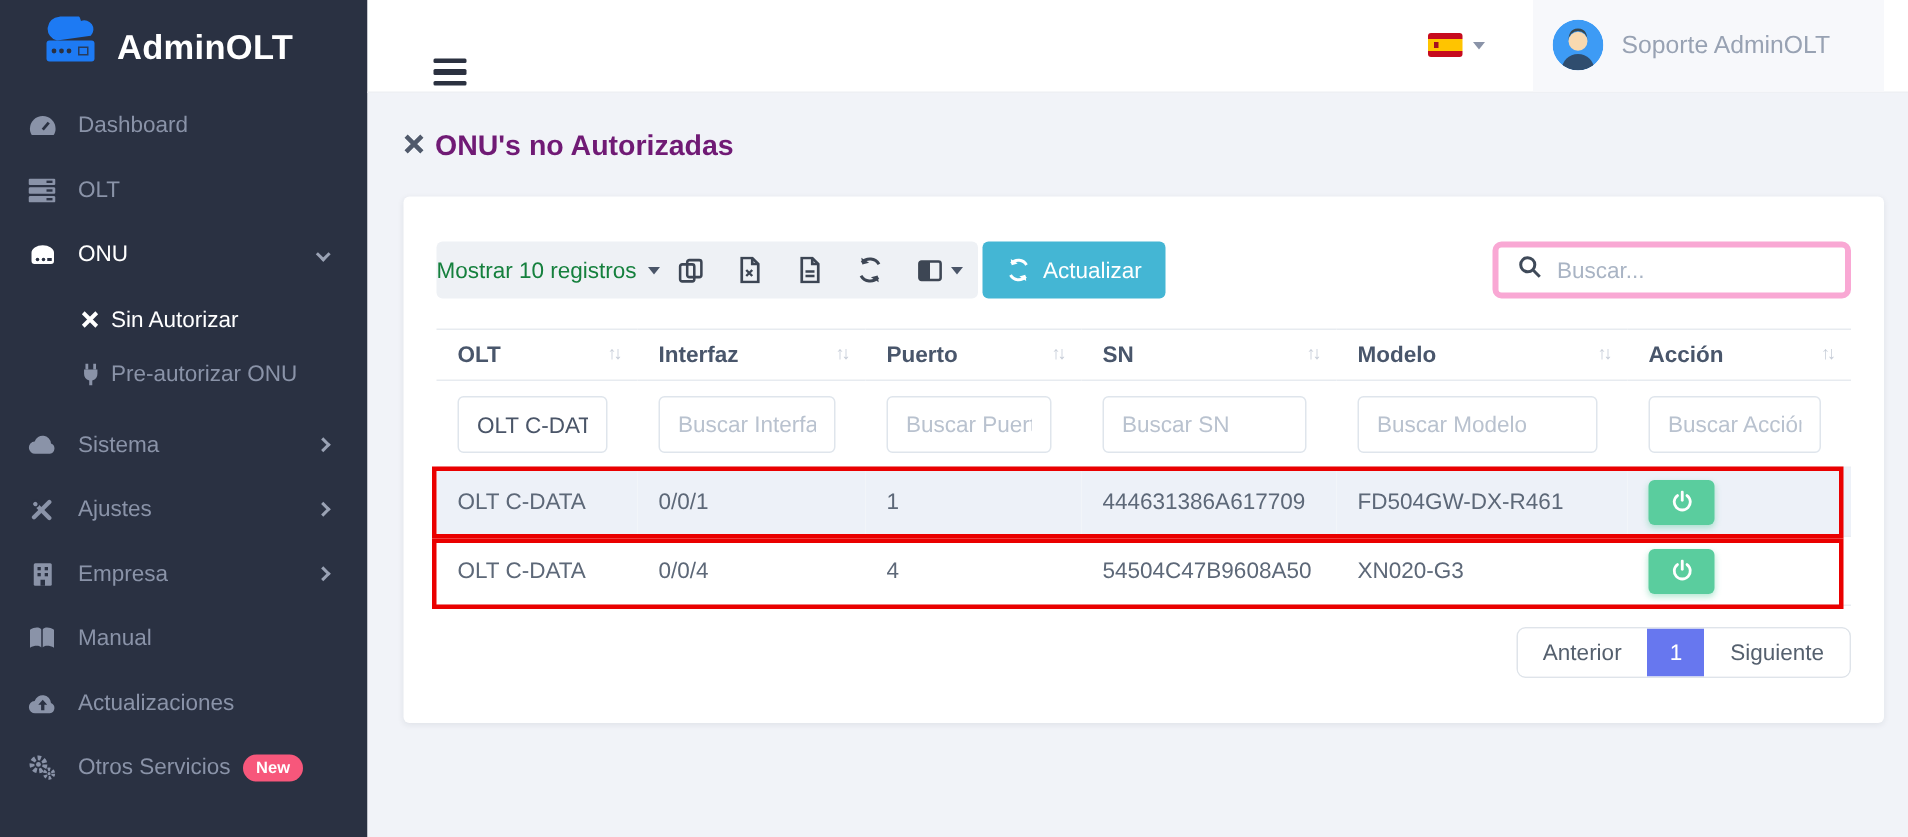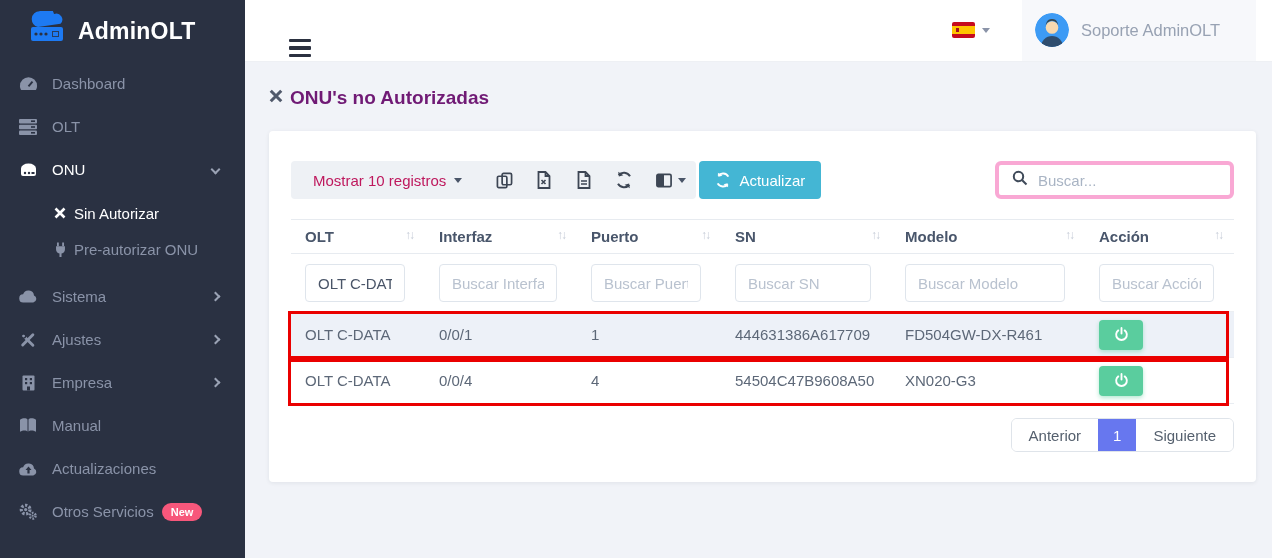--- a/index.html
+++ b/index.html
@@ -41,21 +41,21 @@
   .username { margin-left:12px; font-size:16.5px; color:#98a2b3; }
 
   
   .content { flex:1; background:#f1f3f8; padding:25px 16px 0 24px; }
   .page-title { display:flex; align-items:center; gap:7px; margin-bottom:22px; }
   .page-title .txt { font-size:19px; font-weight:700; color:#701a75; }
   .card { background:#fff; border-radius:4px; box-shadow:0 1px 4px rgba(21,34,50,.08); padding:30px 22px 30px 22px; }
 
   .toolbar { display:flex; align-items:center; }
   .btn-group { display:inline-flex; align-items:stretch; background:#eef1f5; border-radius:4px; height:38px; }
-  .length-btn { display:flex; align-items:center; gap:8px; padding:0 22px; font-size:15px; color:#be185d; cursor:pointer; }
+  .length-btn { display:flex; align-items:center; gap:8px; padding:0 0; font-size:15px; color:#15803d; cursor:pointer; }
   .tri-down { width:0; height:0; border-left:4px solid transparent; border-right:4px solid transparent; border-top:5px solid #4a5568; }
   .icon-btn { width:40px; display:flex; align-items:center; justify-content:center; color:#3d4654; cursor:pointer; }
   .icon-btn.cols { width:52px; gap:5px; }
   .btn-refresh { margin-left:3px; height:38px; background:#44b6d4; color:#fff; border:none; border-radius:4px; display:flex; align-items:center; gap:8px; padding:0 16px; font-size:15px; font-family:inherit; cursor:pointer; }
   .searchbox { margin-left:auto; width:239px; height:38px; border:4px solid #f9a8d4; border-radius:6px; background:#fff; display:flex; align-items:center; padding-left:13px; }
   .searchbox input { border:none; outline:none; font-size:15px; color:#4a5568; margin-left:10px; width:170px; font-family:inherit; background:transparent; }
   .searchbox input::placeholder { color:#a9b4c4; }
 
   
   table { width:100%; border-collapse:collapse; table-layout:fixed; margin-top:20px; }

